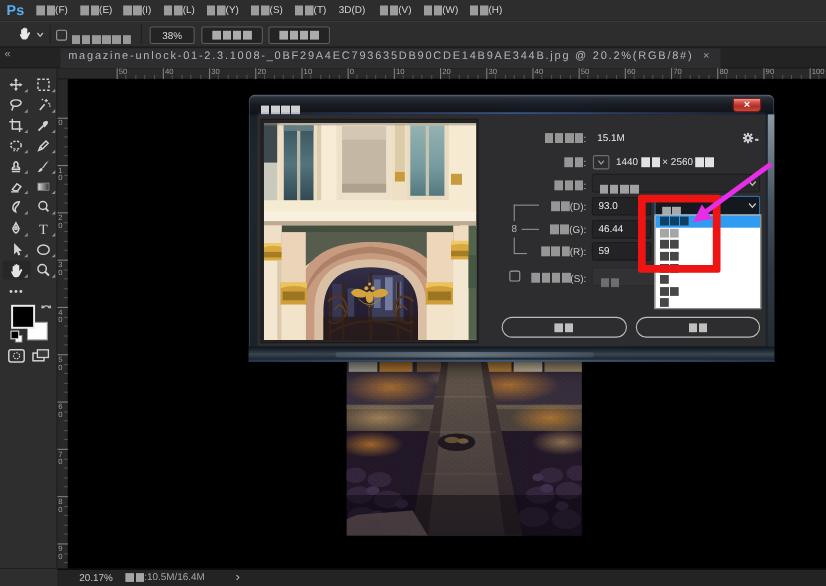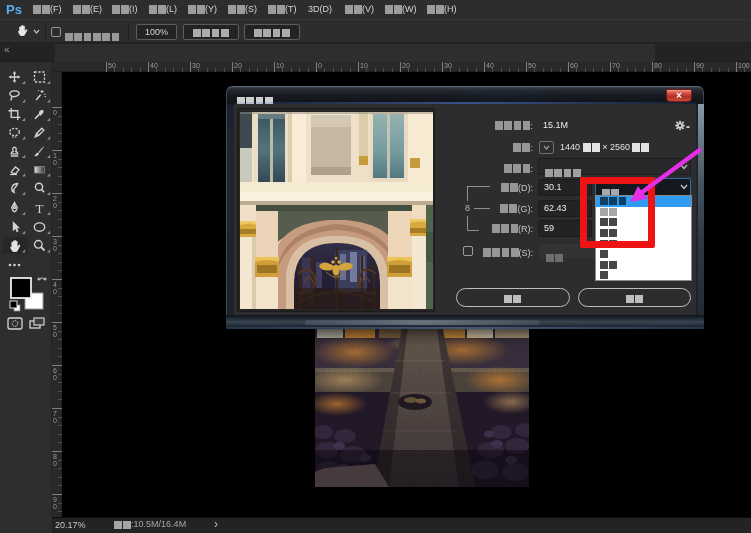--- a/index.html
+++ b/index.html
@@ -46,27 +46,28 @@
     </div>
 <div class="abs" style="left:33px;top:29px;width:7px;height:5px;">
 <svg width="7" height="5">
         <path d="M1 1 L3.5 4 L6 1" stroke="#bdbdbd" fill="none" stroke-width="1.2"></path>
       </svg>
     </div>
 <div class="abs" style="left:45px;top:22px;width:1px;height:18px;background:#202021;"></div>
 <div class="abs" style="left:51px;top:27px;width:10px;height:10px;border:1px solid #9b9b9b;border-radius:2px;"></div>
 <div class="abs" style="left:65px;top:27px;color:rgba(219,219,219,.62);"><i class="zh zh6"></i></div>
 <div class="abs" style="left:128px;top:22px;width:1px;height:18px;background:#202021;"></div>
-<div class="abs btn1" style="left:136px;top:24px;width:41px;height:16px;background:#232324;border:1px solid #5c5c5e;border-radius:2px;color:#d8d8d8;font-size:9px;text-align:center;line-height:14px;">100%</div>
+<div class="abs btn1" style="left:136px;top:24px;width:41px;height:16px;background:#232324;border:1px solid #5c5c5e;border-radius:2px;color:#d8d8d8;font-size:9px;text-align:center;line-height:14px;">38%</div>
 <div class="abs" style="left:183px;top:24px;width:56px;height:16px;background:#232324;border:1px solid #5c5c5e;border-radius:2px;color:rgba(224,224,224,.72);text-align:center;line-height:13px;"><i class="zh zh4"></i></div>
 <div class="abs" style="left:244px;top:24px;width:56px;height:16px;background:#232324;border:1px solid #5c5c5e;border-radius:2px;color:rgba(224,224,224,.72);text-align:center;line-height:13px;"><i class="zh zh4"></i></div>
 
 <div class="abs" style="left:0;top:43px;width:751px;height:19px;background:#232324;border-bottom:1px solid #1d1d1e;"></div>
 <div class="abs" style="left:55px;top:44px;width:600px;height:18px;background:#2e2e30;"></div>
     <div class="abs" style="left:4px;top:44px;color:#9a9a9a;font-size:10px;">«</div>
+<div class="abs" style="left:62px;top:47px;color:#b5b5b5;font-size:10px;line-height:10px;letter-spacing:1.6px;">magazine-unlock-01-2.3.1008-_0BF29A4EC793635DB90CDE14B9AE344B.jpg @ 20.2%(RGB/8#)&nbsp;&nbsp;<span style="color:#9a9a9a;">×</span></div>
 
 <div class="abs" id="hruler" style="left:52px;top:62px;width:699px;height:10px;background:#29292a;border-bottom:1px solid #1f1f20;">
       <div style="position:absolute;left:54px;top:0;width:1px;height:10px;background:#7e7e7e;"></div>
       <div style="position:absolute;left:56px;top:0;color:#9c9c9c;font-size:7px;line-height:8px;">50</div>
       <div style="position:absolute;left:62.4px;top:6px;width:1px;height:4px;background:#4e4e4e;"></div>
       <div style="position:absolute;left:70.8px;top:6px;width:1px;height:4px;background:#4e4e4e;"></div>
       <div style="position:absolute;left:79.2px;top:6px;width:1px;height:4px;background:#4e4e4e;"></div>
       <div style="position:absolute;left:87.6px;top:6px;width:1px;height:4px;background:#4e4e4e;"></div>
       <div style="position:absolute;left:96px;top:0;width:1px;height:10px;background:#7e7e7e;"></div>
       <div style="position:absolute;left:98px;top:0;color:#9c9c9c;font-size:7px;line-height:8px;">40</div>
@@ -319,21 +320,21 @@
 <rect x="0" y="40" width="214" height="147" fill="url(#cob)" opacity="0.3"></rect>
 
 <rect x="0" y="150" width="214" height="37" fill="rgba(8,5,10,0.45)"></rect>
 <polygon points="10,168 60,164 74,187 0,187 0,172" fill="#55484a" opacity="0.85"></polygon>
 <rect x="0" y="0" width="214" height="187" fill="rgba(12,8,16,0.1)"></rect>
 </svg>
     </div>
 
 <div class="abs" style="left:0;top:517px;width:751px;height:16px;background:#232323;border-top:1px solid #0a0a0a;"></div>
 <div class="abs" style="left:0;top:517px;width:52px;height:16px;background:#2e2e2f;"></div>
-<div class="abs" style="left:55px;top:520px;color:#c6c6c6;font-size:9px;">20.17%</div>
+<div class="abs" style="left:72px;top:520px;color:#c6c6c6;font-size:9px;">20.17%</div>
 <div class="abs" style="left:114px;top:519px;color:rgba(198,198,198,.8);font-size:9px;line-height:11px;"><i class="zh zh2" style="height:8px;"></i><span class="lat">:10.5M/16.4M</span></div>
 <div class="abs" style="left:214px;top:517px;color:#b8b8b8;font-size:12px;">›</div>
 
 <div class="abs" id="dlgframe" style="left:226px;top:86px;width:478px;height:243px;border-radius:6px 6px 0 0;
  background:radial-gradient(48% 160% at 58% 100%, rgba(35,70,150,.5) 0, rgba(35,70,150,0) 65%),linear-gradient(180deg,#4b545f 0,#272d36 3px,#181c22 9px,#101318 17px,#1b212b 20px,#20262e 60px,#1c222a 100%);
  box-shadow:0 4px 16px rgba(0,0,0,.75), inset 0 0 0 1px rgba(130,145,160,.35);"></div>
 <div class="abs" id="dlgtitle" style="left:237px;top:91px;color:rgba(240,240,240,.85);"><i class="zh zh4" style="height:8px;"></i></div>
 <div class="abs" id="closebtn" style="left:666px;top:89px;width:26px;height:13px;border-radius:0 0 4px 4px;
  background:linear-gradient(180deg,#f09a8c 0,#d4574d 25%,#b22e27 60%,#c94a38 100%);
  border:1px solid #7a1d18;color:#fff;font-size:10px;font-weight:bold;text-align:center;line-height:12px;">×</div>
@@ -519,23 +520,23 @@
       </svg>
     </div>
 
 <div class="abs" style="left:467px;top:186px;width:1px;height:44px;background:#8f8f8f;"></div>
 <div class="abs" style="left:467px;top:186px;width:23px;height:1px;background:#8f8f8f;"></div>
 <div class="abs" style="left:474px;top:208px;width:16px;height:1px;background:#8f8f8f;"></div>
 <div class="abs" style="left:467px;top:230px;width:12px;height:1px;background:#8f8f8f;"></div>
 <div class="abs" style="left:461px;top:201px;width:13px;height:15px;background:#2d2d2f;color:#b5b5b5;font-size:9px;text-align:center;line-height:14px;">8</div>
 
 <div class="abs rlab" style="left:433px;top:182px;"><i class="zh zh2"></i><span class="lat">(D):</span></div>
-<div class="abs inp" style="left:538px;top:179px;">30.1</div>
+<div class="abs inp" style="left:538px;top:179px;">93.0</div>
 <div class="abs rlab" style="left:433px;top:203px;"><i class="zh zh2"></i><span class="lat">(G):</span></div>
-<div class="abs inp" style="left:538px;top:200px;">62.43</div>
+<div class="abs inp" style="left:538px;top:200px;">46.44</div>
 <div class="abs rlab" style="left:433px;top:223px;"><i class="zh zh3"></i><span class="lat">(R):</span></div>
 <div class="abs inp" style="left:538px;top:220px;">59</div>
 
 <div class="abs" style="left:595px;top:178px;width:96px;height:18px;background:#14191f;border:1px solid #2f6ca5;border-radius:2px;"></div>
 <div class="abs" style="left:602px;top:183px;color:rgba(230,230,230,.7);"><i class="zh zh2"></i></div>
 <div class="abs" style="left:680px;top:184px;width:8px;height:6px;">
       <svg width="8" height="6">
         <path d="M1 1 L4 4.5 L7 1" stroke="#cfcfcf" fill="none" stroke-width="1.2"></path>
       </svg>
     </div>

